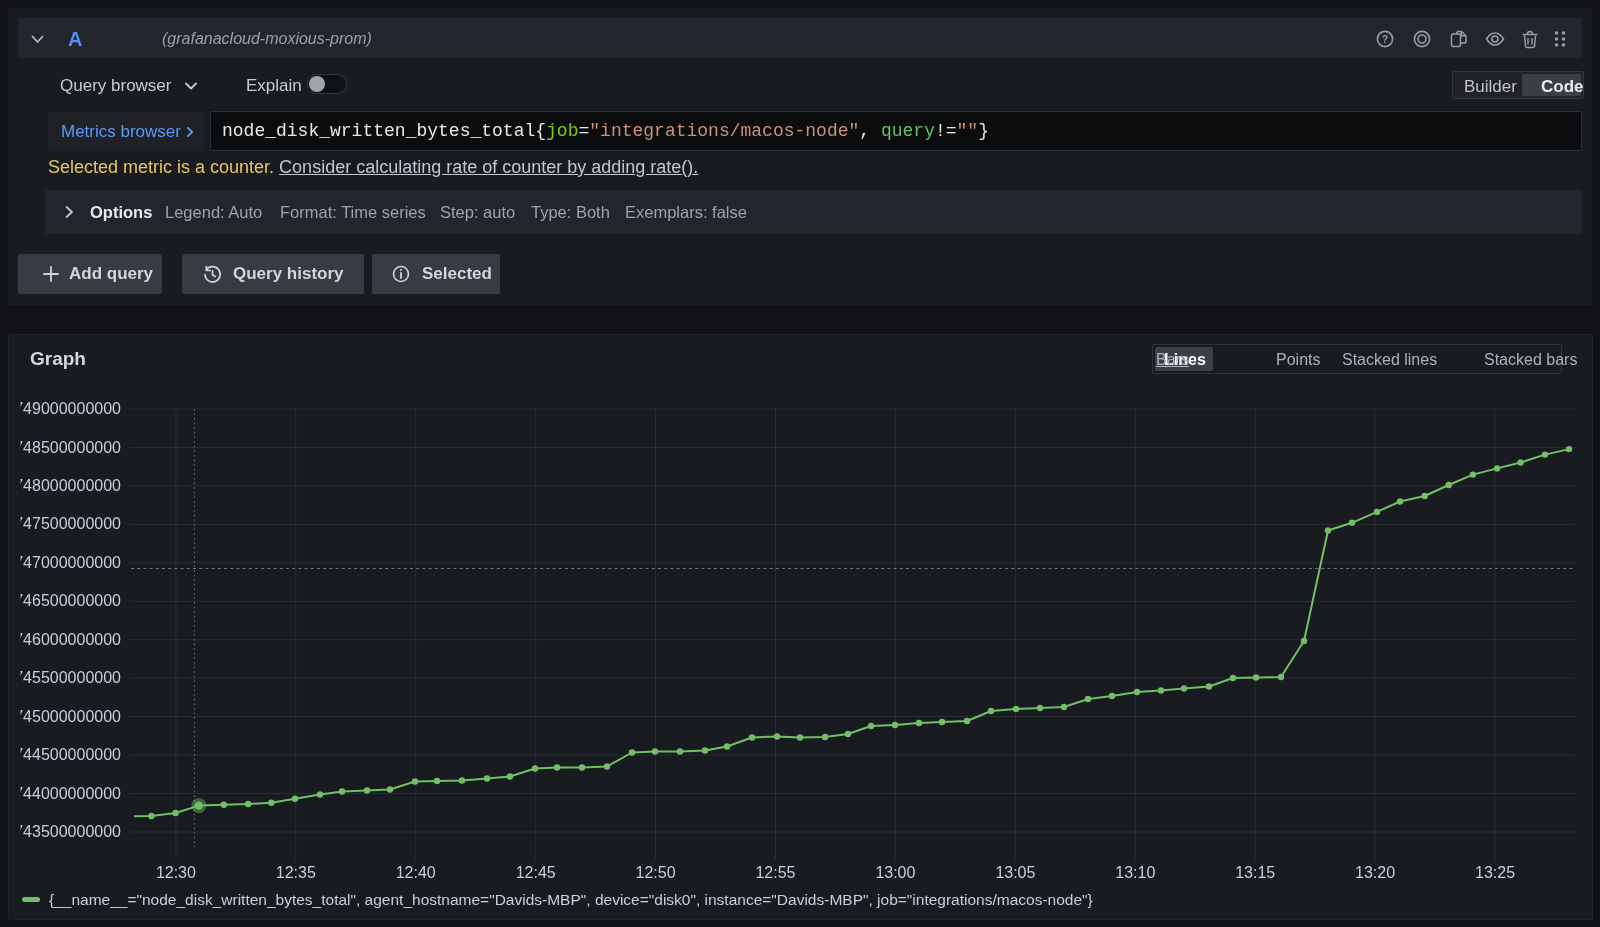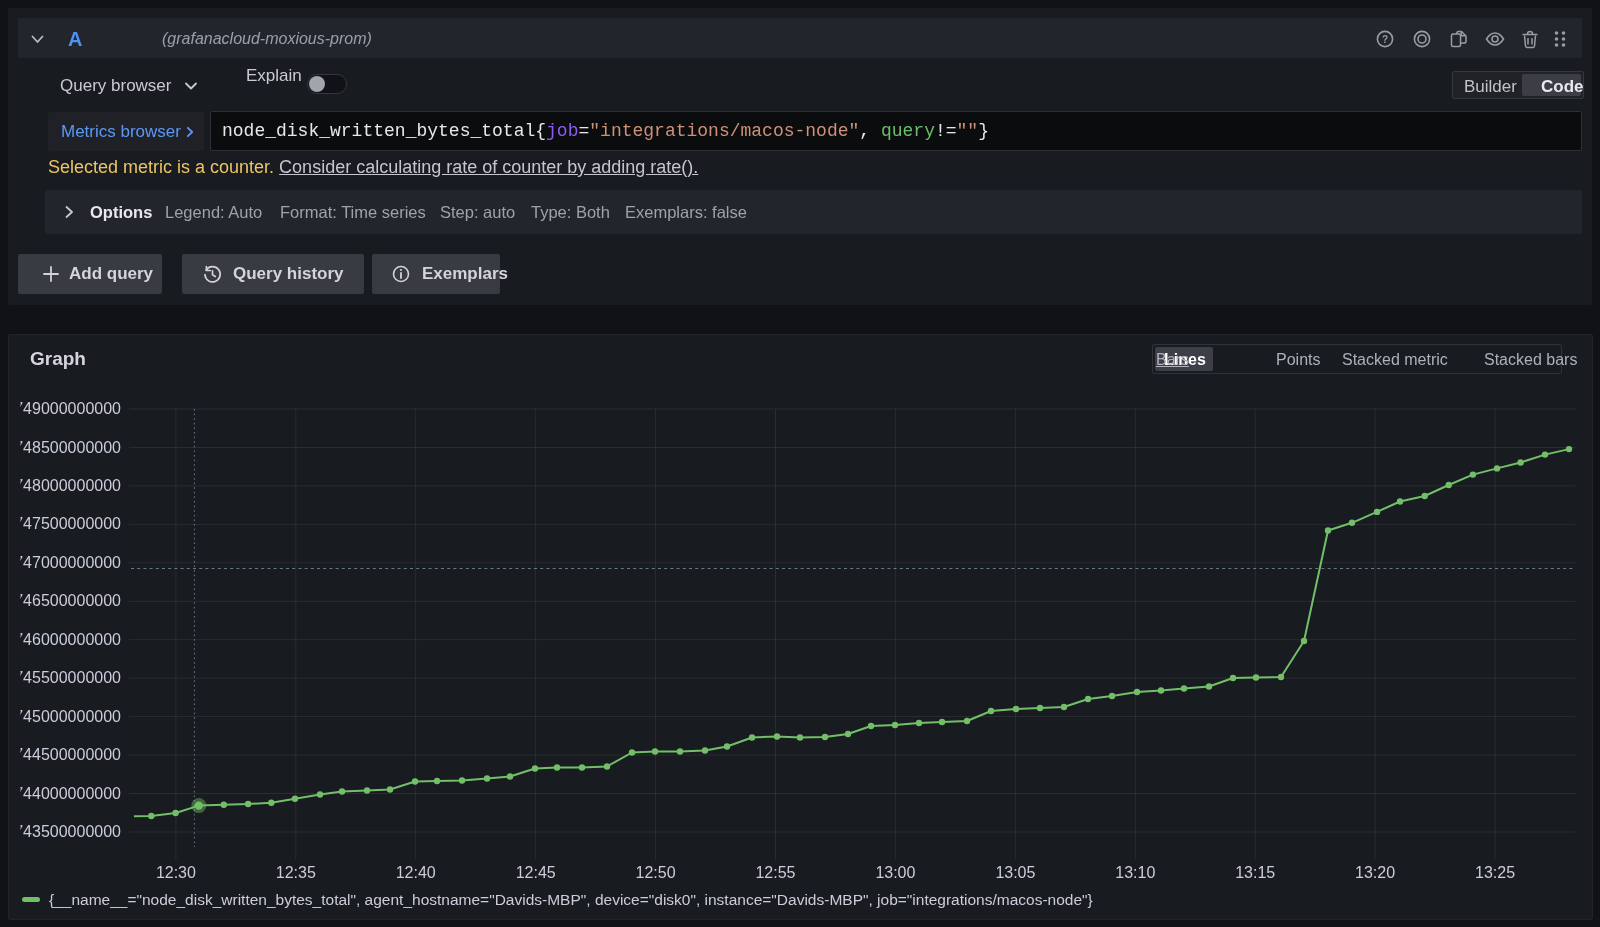--- a/index.html
+++ b/index.html
@@ -54,36 +54,36 @@
       <circle cx="11.5" cy="9" r="1.8"></circle>
     <circle cx="4.5" cy="15" r="1.8"></circle>
       <circle cx="11.5" cy="15" r="1.8"></circle>
   </g>
 </svg>
 
 <div class="txt" style="left:60px; top:76px; font-size:17px; color:#c9cad3;">Query browser</div>
 <svg class="ic" style="left:184px; top:81px;" width="14" height="10" viewBox="0 0 14 10">
   <path d="M2 2.5 L7 7.5 L12 2.5" fill="none" stroke="#c9cad3" stroke-width="1.8" stroke-linecap="round" stroke-linejoin="round"></path>
 </svg>
-<div class="txt" style="left:246px; top:66px; font-size:17px; color:#c9cad3;">Explain</div>
+<div class="txt" style="left:246px; top:76px; font-size:17px; color:#c9cad3;">Explain</div>
 <div class="abs" style="left:307px; top:74px; width:40px; height:20px; border-radius:10px; background:#111217; border:1px solid #34373e;"></div>
 <div class="abs" style="left:309px; top:76px; width:16px; height:16px; border-radius:50%; background:#a2a4ac;"></div>
 
 <div class="abs" style="left:1452px; top:71px; width:132px; height:28px; border:1px solid #34373e; border-radius:2px; background:#202226;"></div>
 <div class="txt" style="left:1464px; top:77px; font-size:17px; color:#c0c2ca;">Builder</div>
 <div class="abs" style="left:1522px; top:74px; width:59px; height:22px; background:#3b3e45; border-radius:2px;"></div>
 <div class="txt" style="left:1533px; top:77px; font-size:17px; font-weight:bold; color:#e9eaee;margin-left:8px;">Code</div>
 
 <div class="abs" style="left:48px; top:112px; width:156px; height:39px; background:#1f2127; border-radius:2px;"></div>
 <div class="txt" style="left:61px; top:122px; font-size:17px; font-weight:500; color:#5b98f5;">Metrics browser</div>
 <svg class="ic" style="left:186px; top:126px;" width="8" height="12" viewBox="0 0 8 12">
   <path d="M1.8 1.8 L6.2 6 L1.8 10.2" fill="none" stroke="#5b98f5" stroke-width="1.8" stroke-linecap="round" stroke-linejoin="round"></path>
 </svg>
 <div class="abs" style="left:210px; top:111px; width:1372px; height:40px; background:#0b0c0e; border:1px solid #2c3036; border-radius:2px;"></div>
-<div class="txt" style="left:222px; top:121px; font-size:18px; font-family:'Liberation Mono',monospace; color:#e8e8ea;">node_disk_written_bytes_total{<span style="color:#8b5cf6;">job</span>=<span style="color:#ce9178;">"integrations/macos-node"</span>, <span style="color:#6abe6a;">query</span>!=<span style="color:#ce9178;">""</span>}</div>
+<div class="txt" style="left:222px; top:121px; font-size:18px; font-family:'Liberation Mono',monospace; color:#e8e8ea;">node_disk_written_bytes_total{<span style="color:#84cc16;">job</span>=<span style="color:#ce9178;">"integrations/macos-node"</span>, <span style="color:#6abe6a;">query</span>!=<span style="color:#ce9178;">""</span>}</div>
 
 <div class="txt" style="left:48px; top:157px; font-size:18px; color:#edc465;">Selected metric is a counter. <span style="color:#c5c6cf; text-decoration:underline;">Consider calculating rate of counter by adding rate().</span></div>
 
 <div class="strip" style="left:45px; top:190px; width:1537px; height:44px;"></div>
 <svg class="ic" style="left:64px; top:205px;" width="10" height="14" viewBox="0 0 10 14">
   <path d="M2.5 2 L8 7 L2.5 12" fill="none" stroke="#c9cad3" stroke-width="1.8" stroke-linecap="round" stroke-linejoin="round"></path>
 </svg>
 <div class="txt" style="left:90px; top:203px; font-size:16.5px; font-weight:bold; color:#e8e9ee;">Options</div>
 <div class="txt" style="left:165px; top:203px; font-size:16.5px; color:#9fa2a8;">Legend: Auto</div>
 <div class="txt" style="left:280px; top:203px; font-size:16.5px; color:#9fa2a8;">Format: Time series</div>
@@ -104,31 +104,31 @@
   <path d="M9.5 5.8 v4 l2.8 1.7" fill="none" stroke="#d2d3d9" stroke-width="1.7" stroke-linecap="round"></path>
 </svg>
 <div class="txt" style="left:233px; top:264px; font-size:17px; font-weight:600; color:#d4d5da;text-align:center;">Query history</div>
 
 <div class="abs" style="left:372px; top:254px; width:128px; height:40px; background:#383b42; border-radius:2px;"></div>
 <svg class="ic" style="left:392px; top:265px;" width="18" height="18" viewBox="0 0 18 18">
   <circle cx="9" cy="9" r="7.5" fill="none" stroke="#d2d3d9" stroke-width="1.6"></circle>
   <path d="M9 8 v5" stroke="#d2d3d9" stroke-width="1.8" stroke-linecap="round"></path>
   <circle cx="9" cy="5" r="1.1" fill="#d2d3d9"></circle>
 </svg>
-<div class="txt" style="left:422px; top:264px; font-size:17px; font-weight:600; color:#d4d5da;">Exemplars</div>
+<div class="txt" style="left:422px; top:264px; font-size:17px; font-weight:600; color:#d4d5da;">Selected</div>
 
 <div class="card" style="left:8px; top:334px; width:1585px; height:586px; border:1px solid #202328;"></div>
 <div class="txt" style="left:30px; top:348px; font-size:19px; font-weight:600; color:#d5d6dd;">Graph</div>
 
 <div class="abs" style="left:1152px; top:344px; width:410px; height:30px; border:1px solid #2f3237; border-radius:2px; background:#181b1f;"></div>
 <div class="abs" style="left:1155px; top:347px; width:58px; height:24px; background:#3c4046; border-radius:2px;"></div>
 <div class="txt" style="left:1164px; top:351px; font-size:16px; font-weight:bold; color:#ffffff;">Lines</div>
 <div class="txt" style="left:1156px; top:351px; font-size:16px; font-weight:500; color:#aeb0bb;text-decoration:underline;">Bars</div>
 <div class="txt" style="left:1276px; top:351px; font-size:16px; font-weight:500; color:#aeb0bb;">Points</div>
-<div class="txt" style="left:1342px; top:351px; font-size:16px; font-weight:500; color:#aeb0bb;">Stacked metric</div>
+<div class="txt" style="left:1342px; top:351px; font-size:16px; font-weight:500; color:#aeb0bb;">Stacked lines</div>
 <div class="txt" style="left:1456px; top:351px; font-size:16px; font-weight:500; color:#aeb0bb;margin-left:28px;">Stacked bars</div>
 
 <svg class="abs" style="left:0px; top:334px;" width="1600" height="593" viewBox="0 334 1600 593">
 
   <g stroke="rgba(240,250,255,0.08)" stroke-width="1">
     <line x1="129" x2="1575.5" y1="409" y2="409"></line>
     <line x1="129" x2="1575.5" y1="447.5" y2="447.5"></line>
     <line x1="129" x2="1575.5" y1="485.9" y2="485.9"></line>
     <line x1="129" x2="1575.5" y1="524.4" y2="524.4"></line>
     <line x1="129" x2="1575.5" y1="562.8" y2="562.8"></line>

